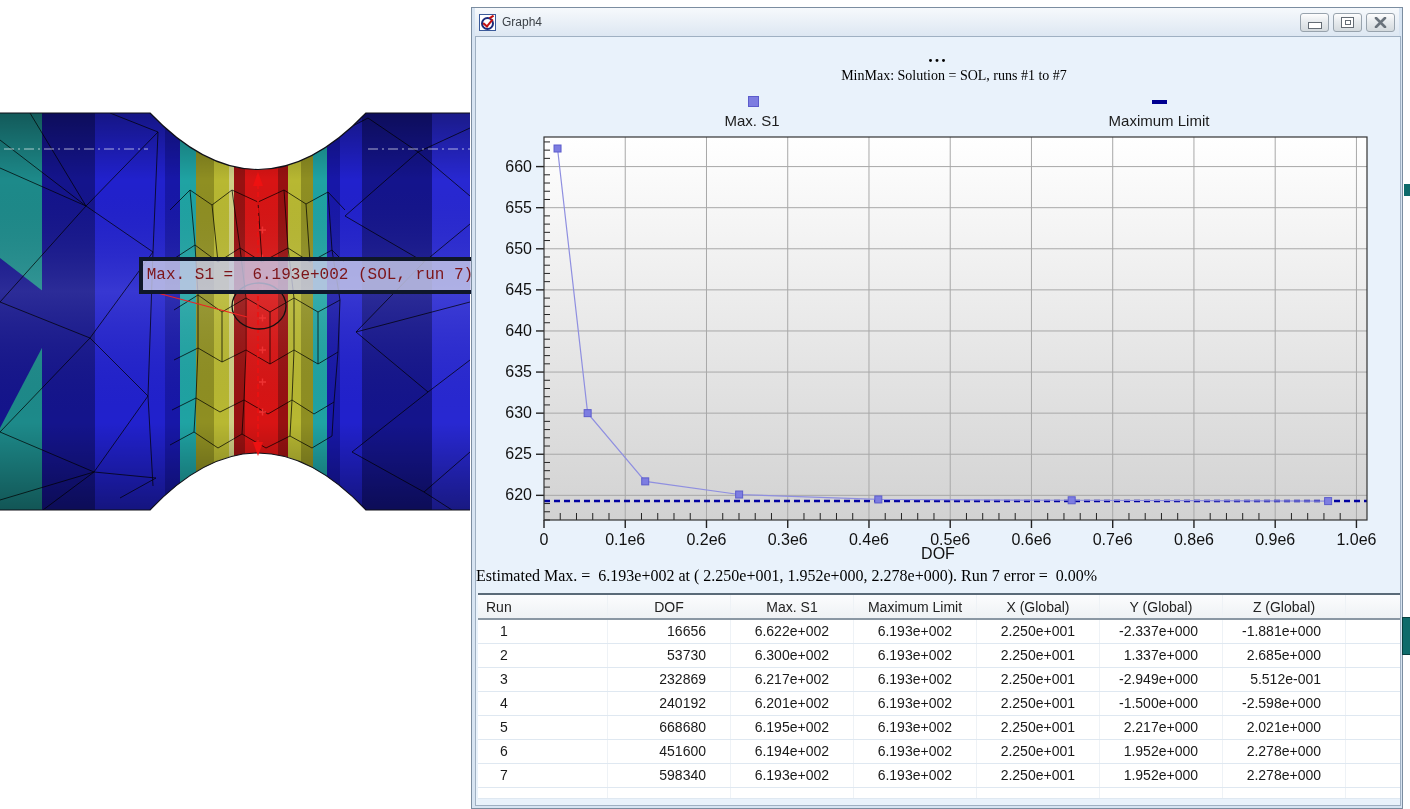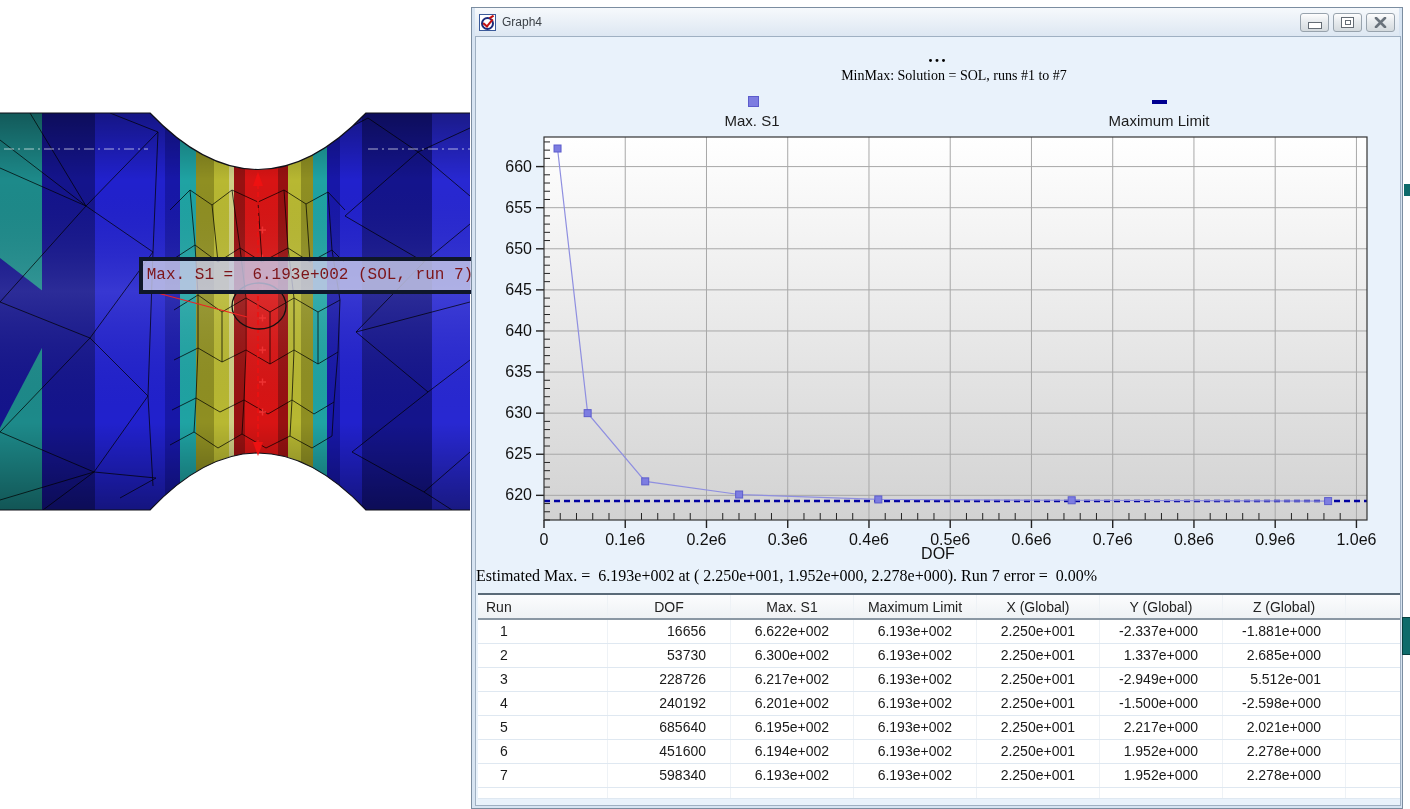--- a/index.html
+++ b/index.html
@@ -377,41 +377,41 @@
             <td>53730</td>
             <td>6.300e+002</td>
             <td>6.193e+002</td>
             <td>2.250e+001</td>
             <td>1.337e+000</td>
             <td>2.685e+000</td>
             <td></td>
           </tr>
           <tr>
             <td class="run">3</td>
-            <td>228726</td>
+            <td>232869</td>
             <td>6.217e+002</td>
             <td>6.193e+002</td>
             <td>2.250e+001</td>
             <td>-2.949e+000</td>
             <td>5.512e-001</td>
             <td></td>
           </tr>
           <tr>
             <td class="run">4</td>
             <td>240192</td>
             <td>6.201e+002</td>
             <td>6.193e+002</td>
             <td>2.250e+001</td>
             <td>-1.500e+000</td>
             <td>-2.598e+000</td>
             <td></td>
           </tr>
           <tr>
             <td class="run">5</td>
-            <td>685640</td>
+            <td>668680</td>
             <td>6.195e+002</td>
             <td>6.193e+002</td>
             <td>2.250e+001</td>
             <td>2.217e+000</td>
             <td>2.021e+000</td>
             <td></td>
           </tr>
           <tr>
             <td class="run">6</td>
             <td>451600</td>

